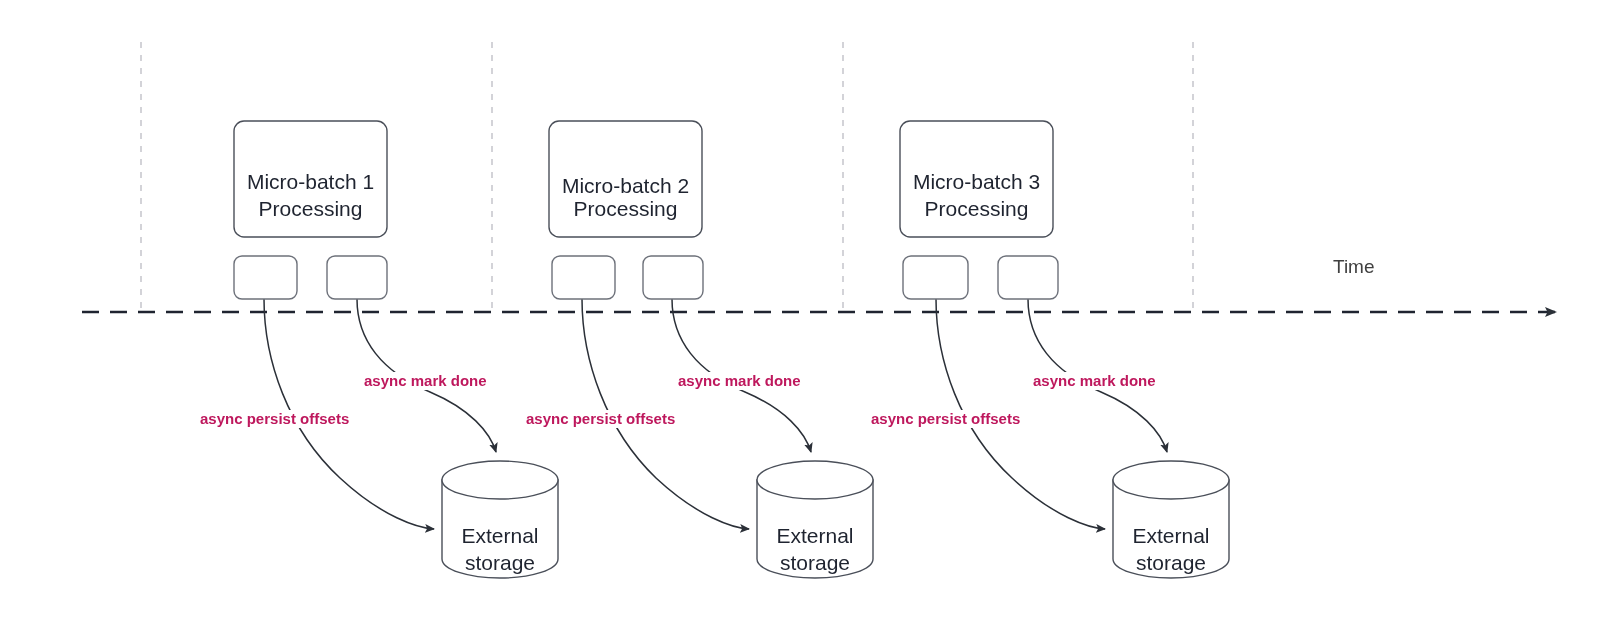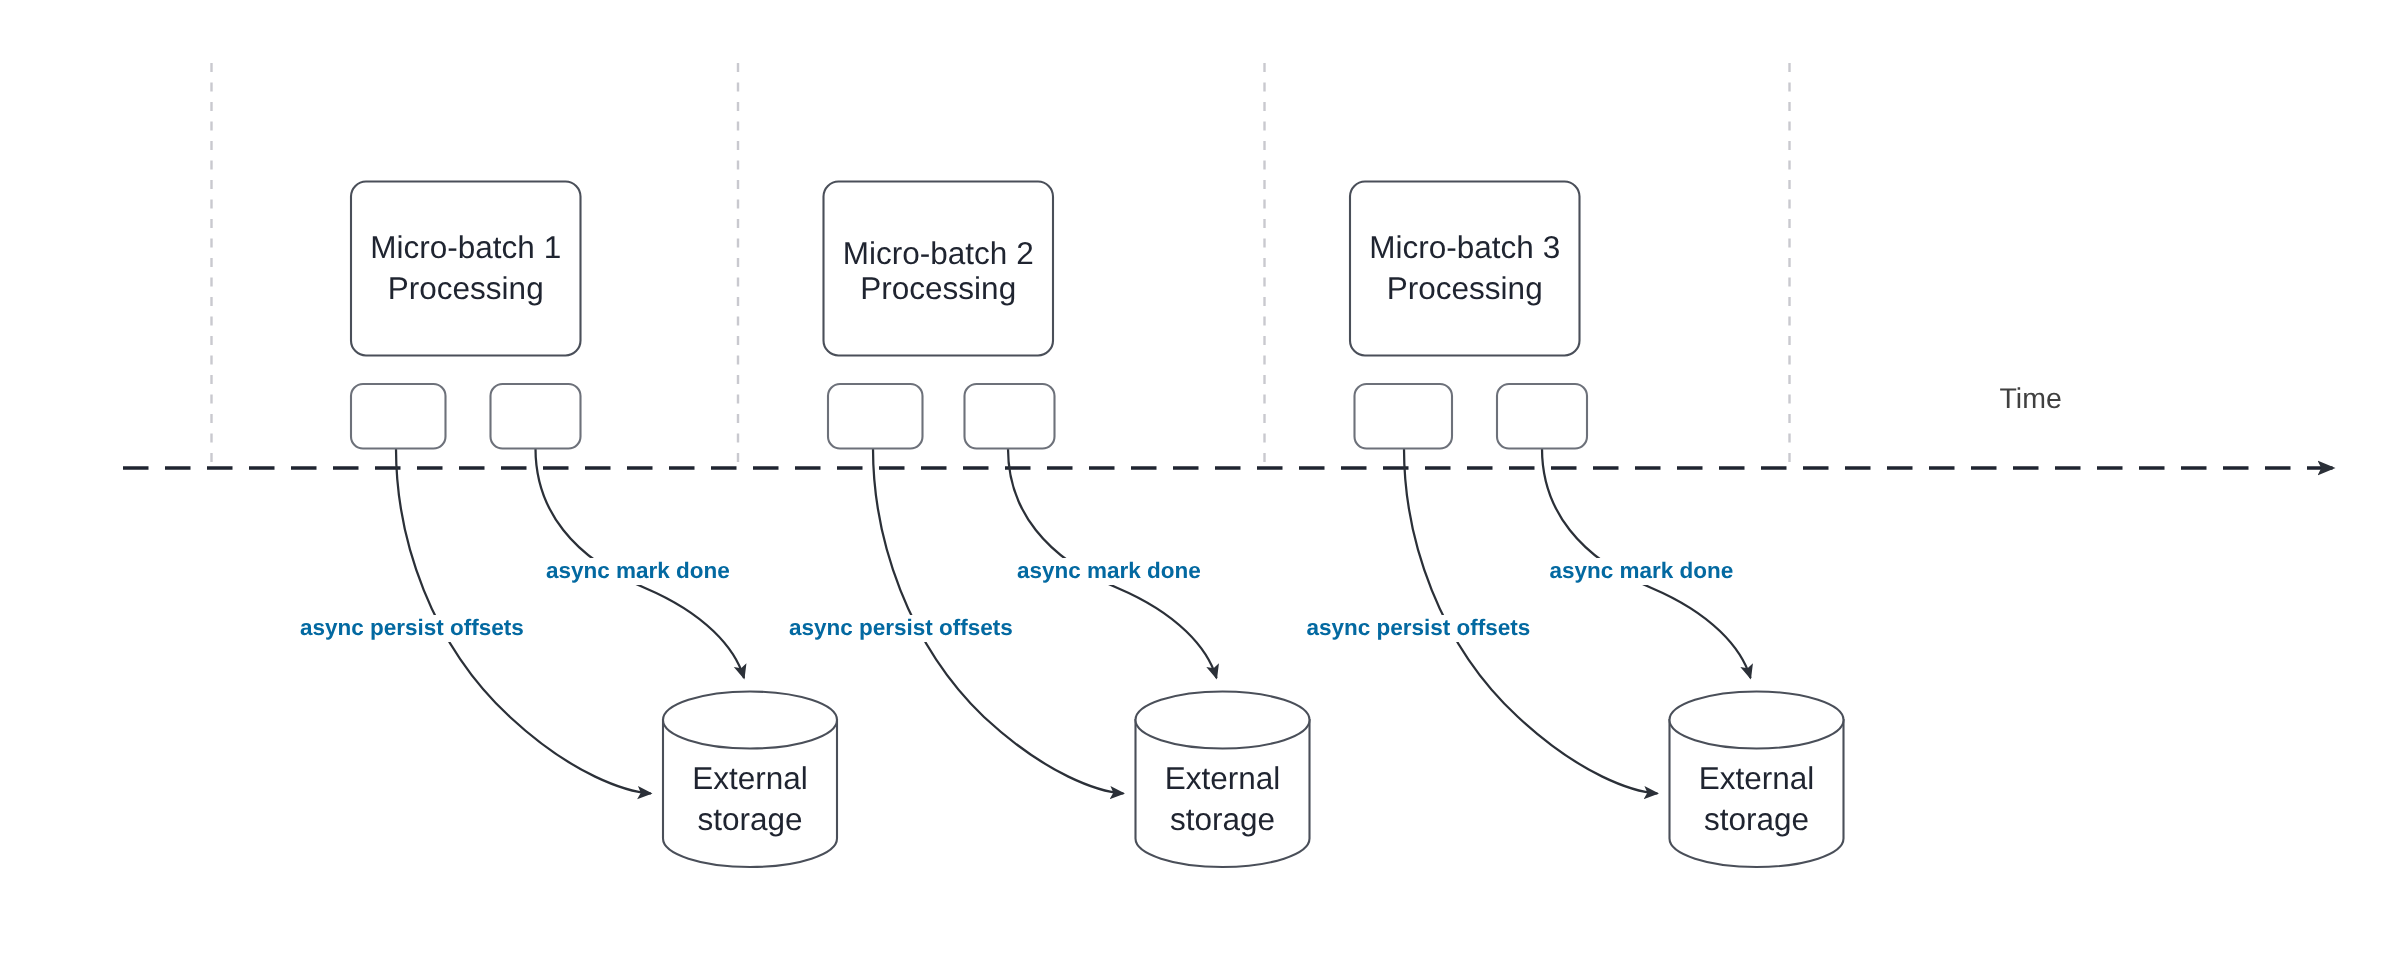--- a/index.html
+++ b/index.html
@@ -28,26 +28,27 @@
   }
   .node-text {
     position: absolute;
     text-align: center;
     color: #1f2430;
     font-size: 21px;
     line-height: 27px;
     font-family: "Liberation Sans", sans-serif;
     pointer-events: none;
     white-space: pre;
+    margin-top: 16px;
   }
   .edge-label {
     position: absolute;
     font-size: 15px;
     font-weight: bold;
-    color: #0369a1;
+    color: #be185d;
     background: #ffffff;
     font-family: "Liberation Sans", sans-serif;
     white-space: nowrap;
     padding: 0 2px;
     line-height: 18px;
   }
   .axis-label {
     position: absolute;
     font-size: 19px;
     color: #404040;

